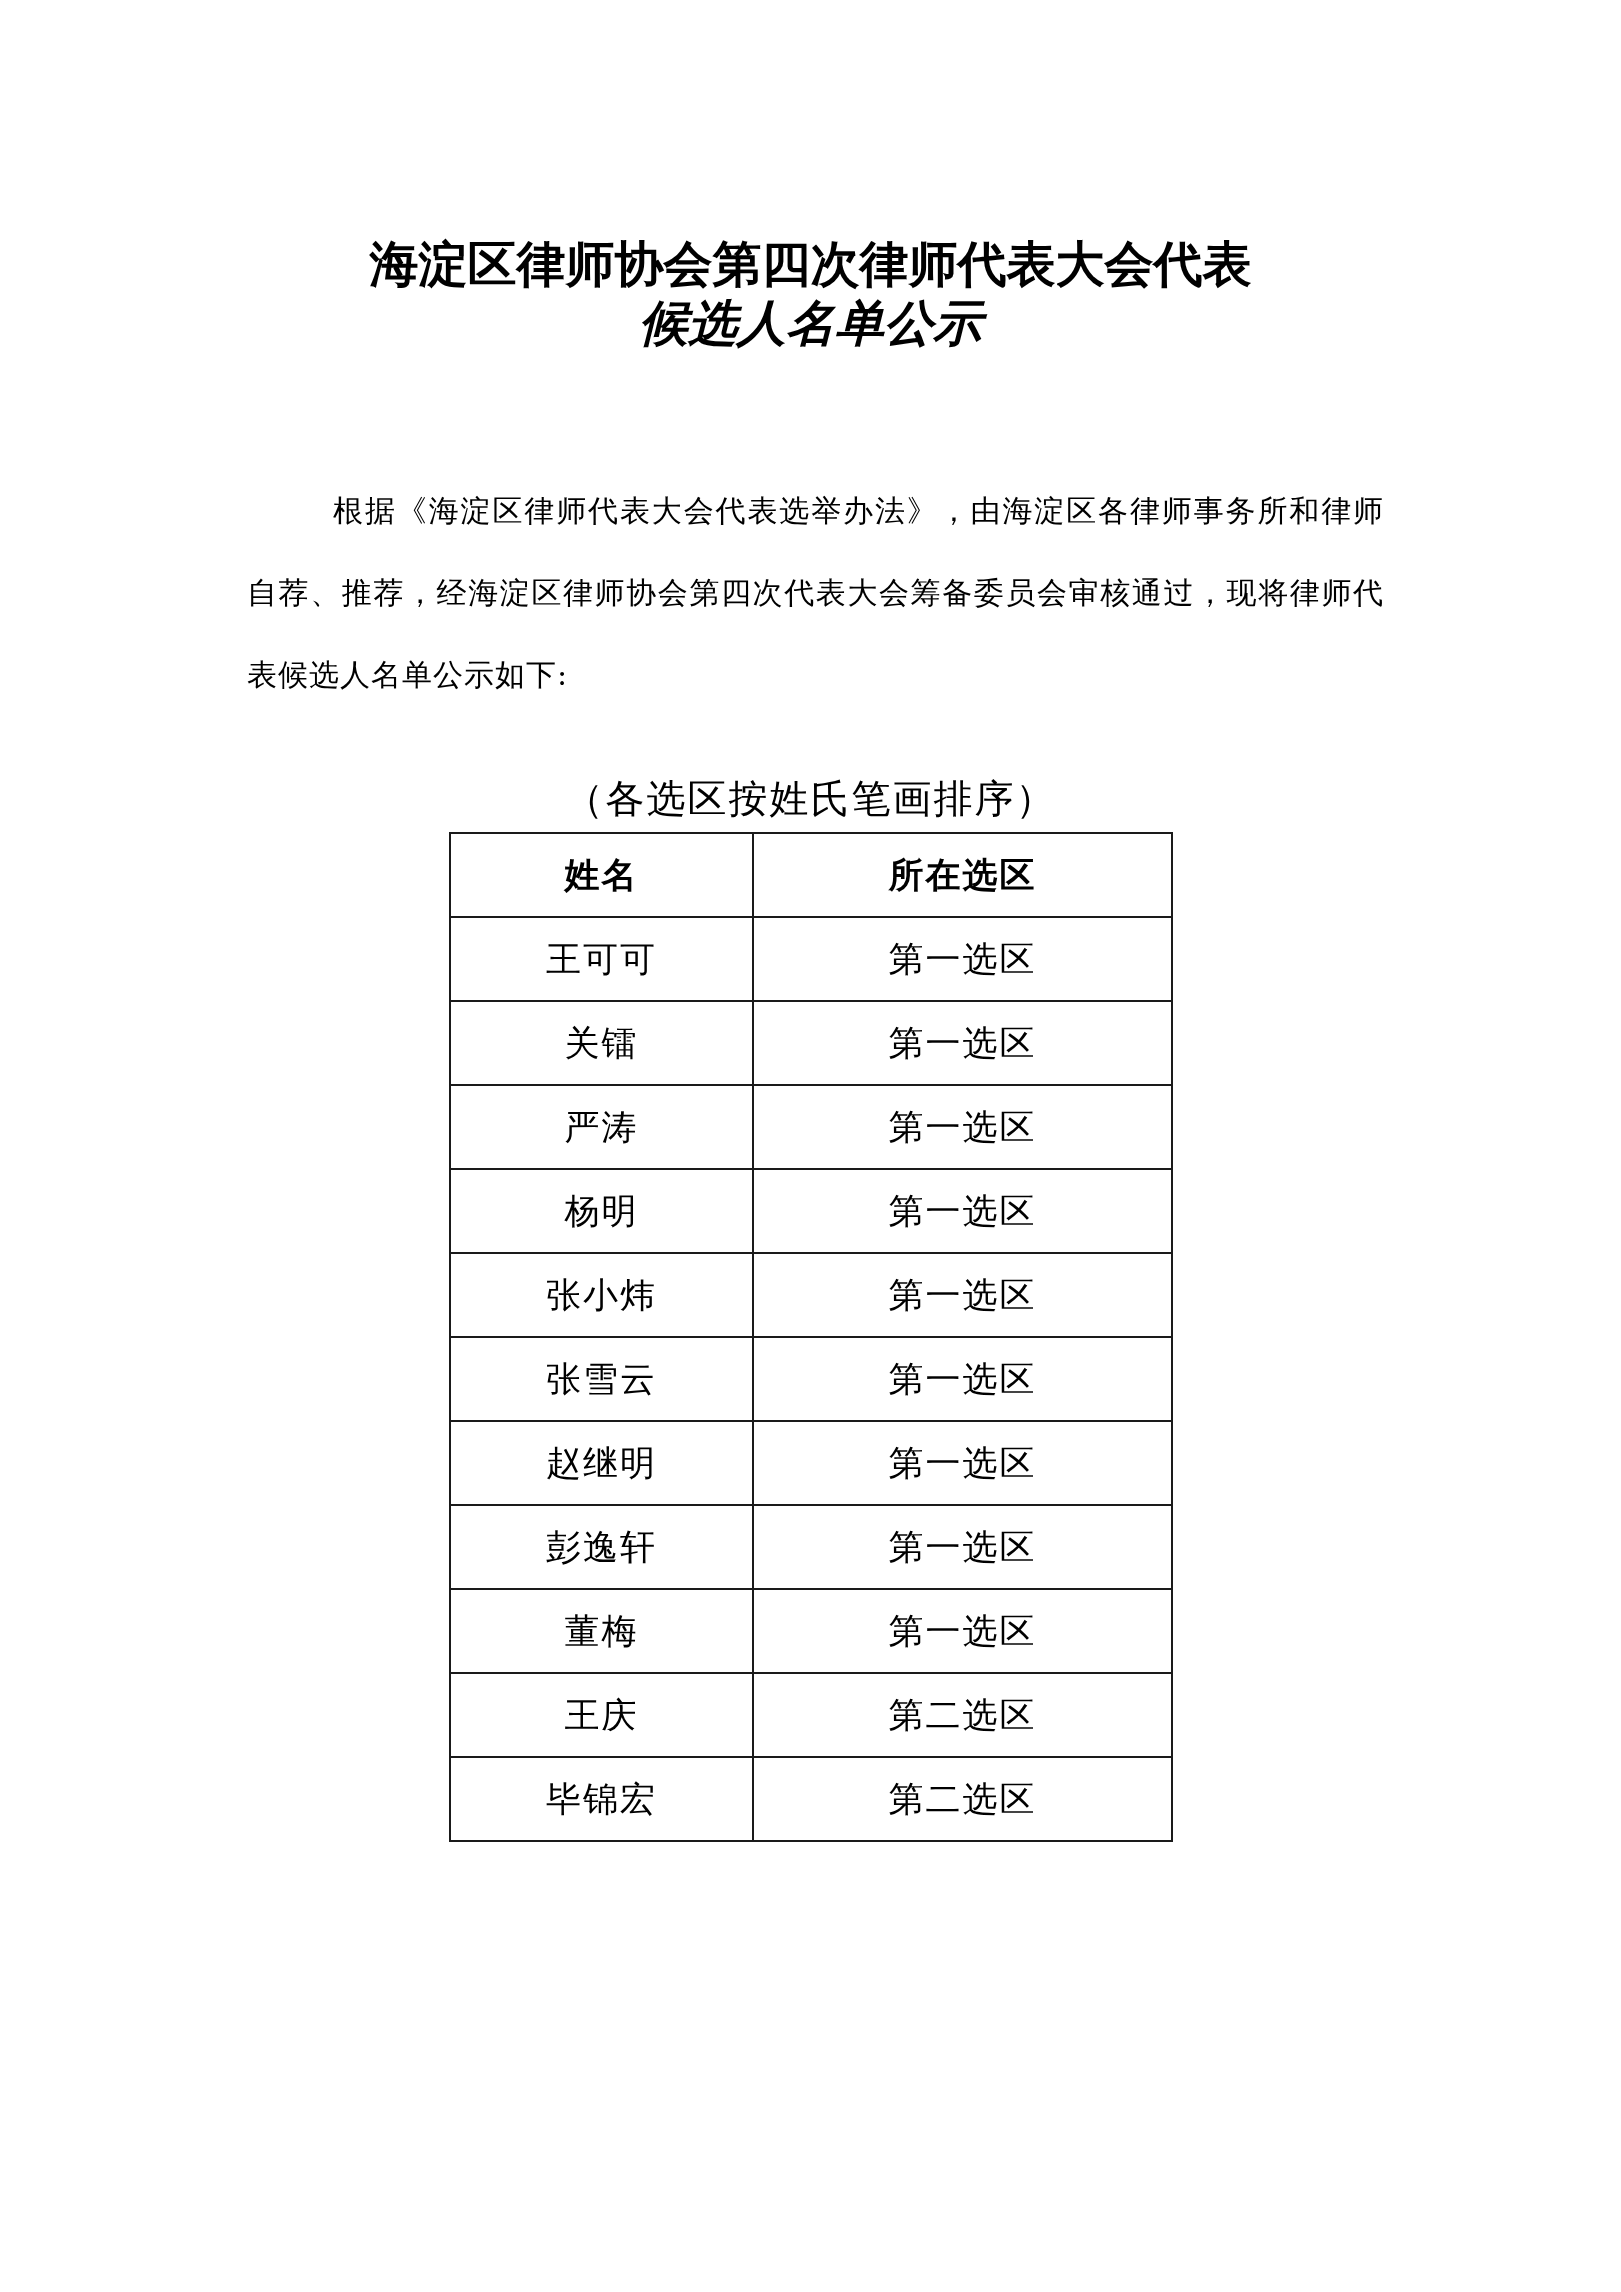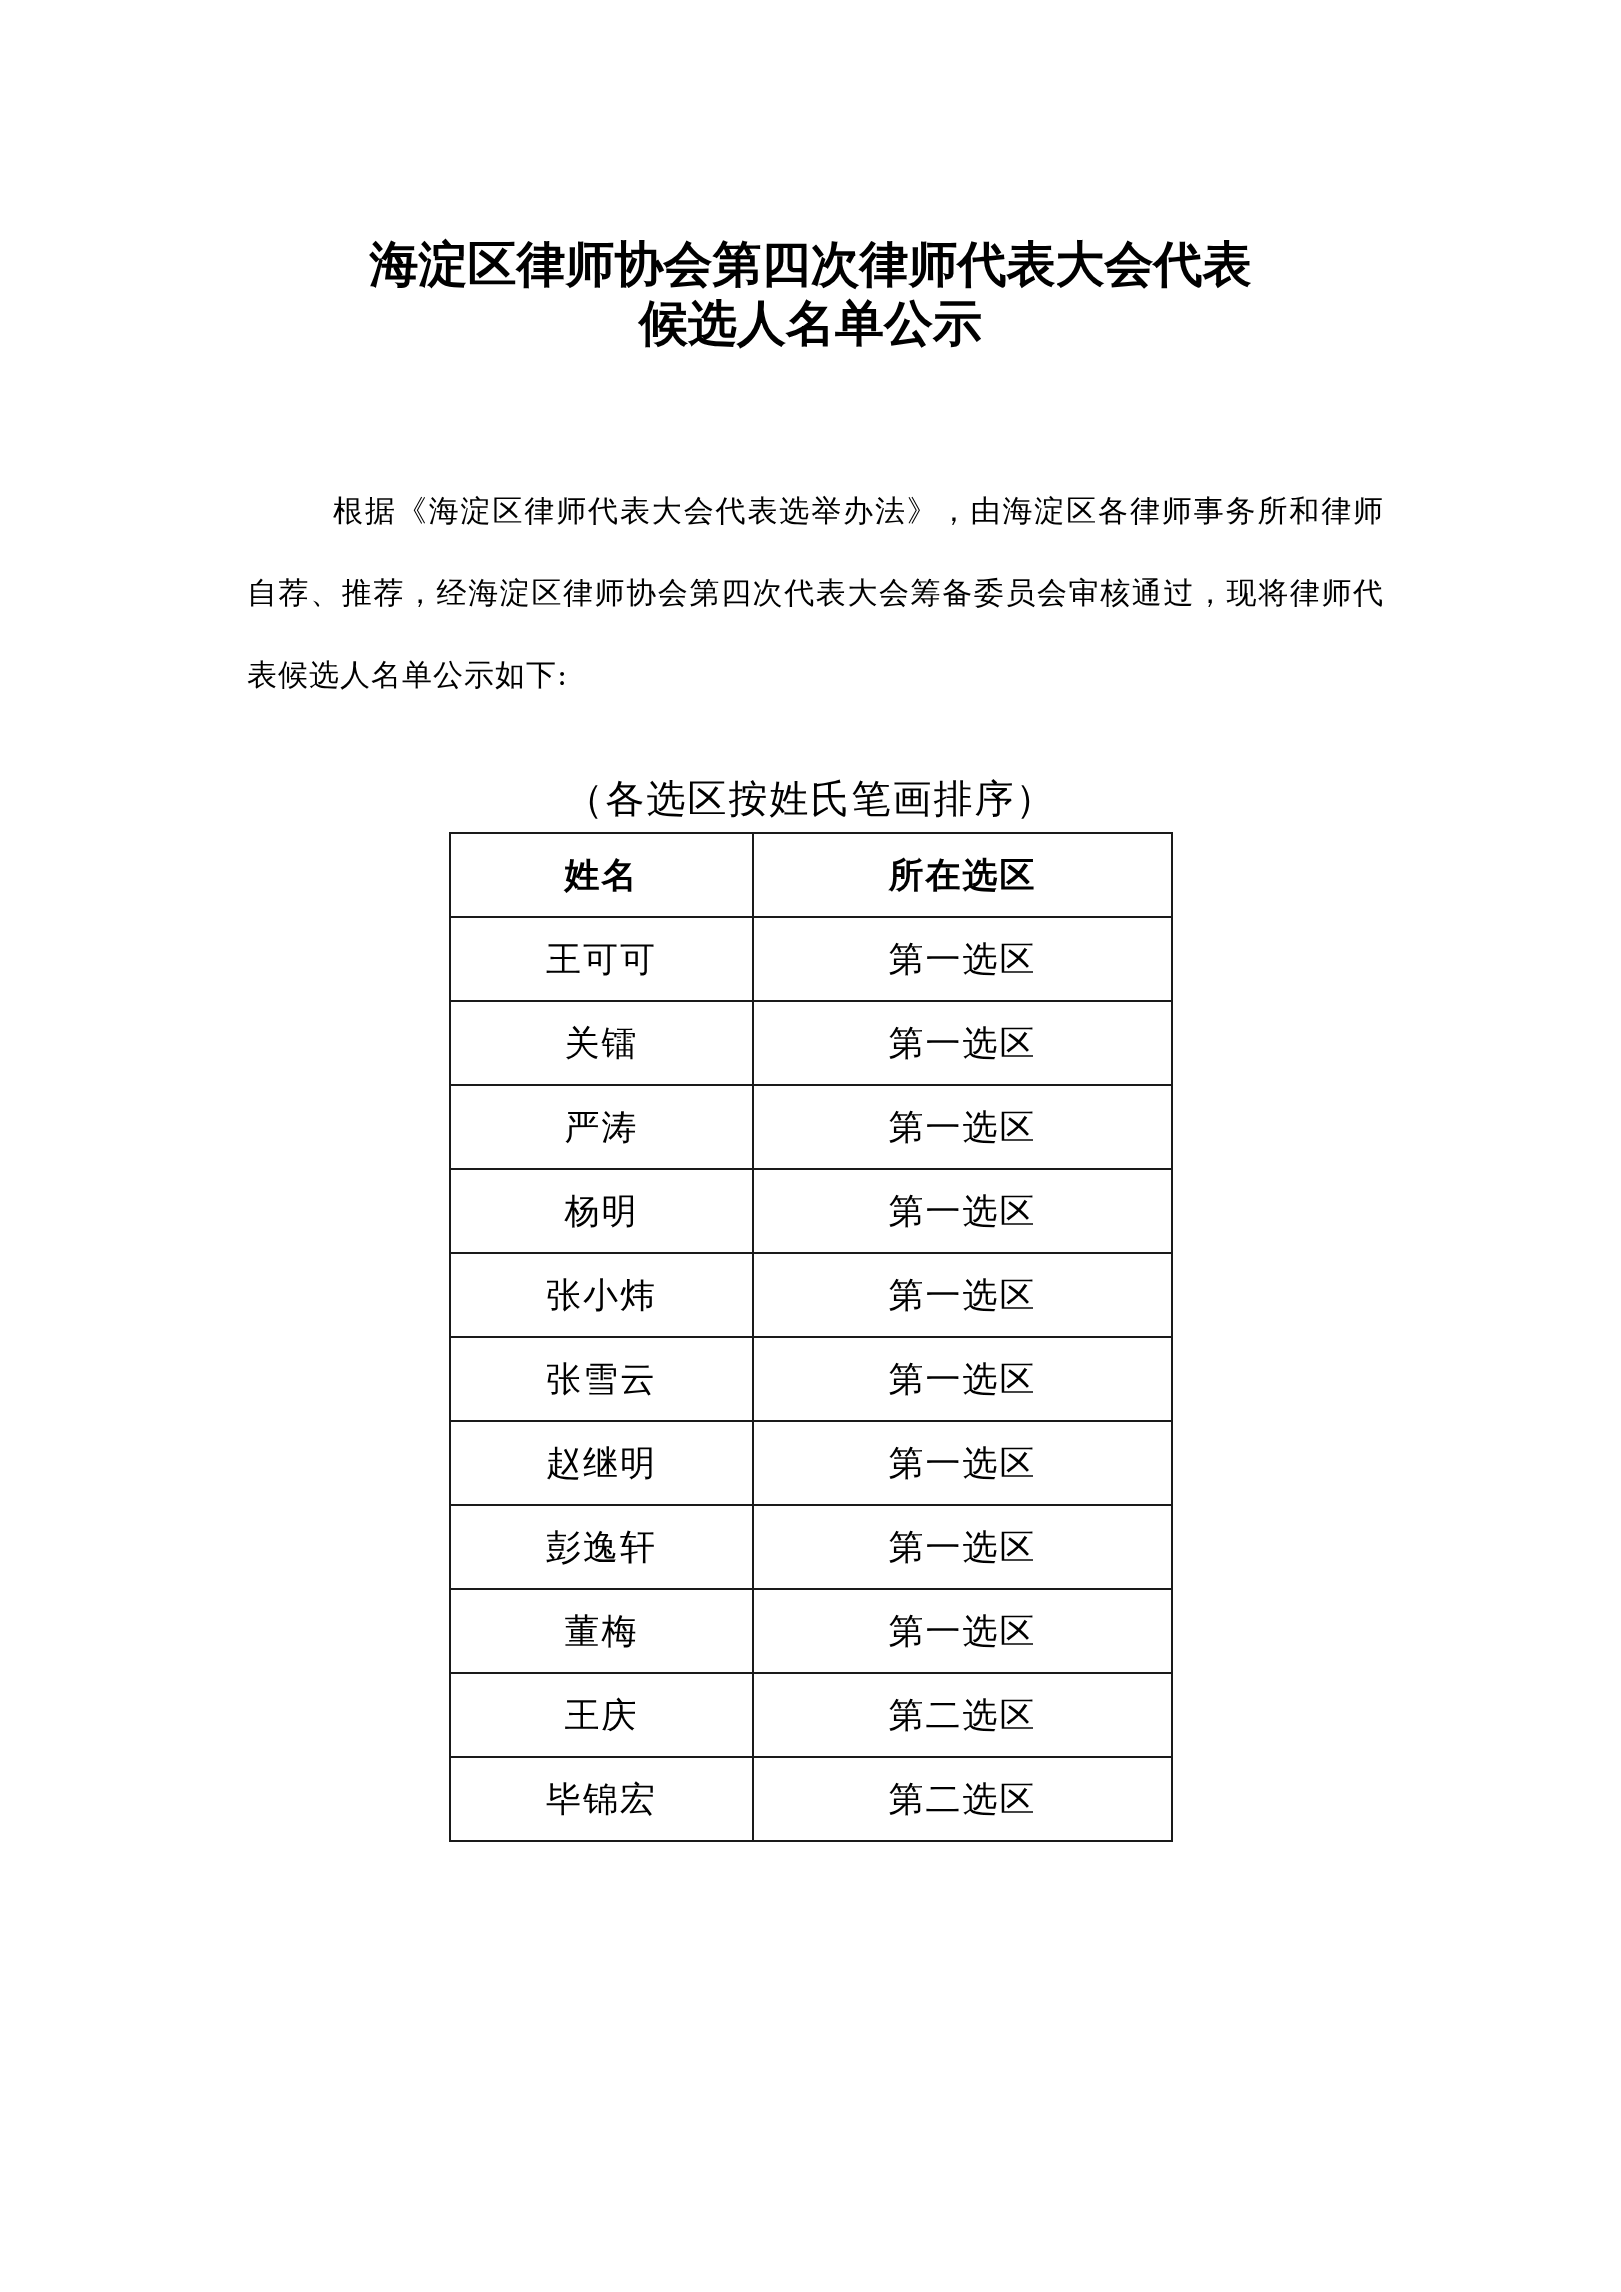--- a/index.html
+++ b/index.html
@@ -19,21 +19,21 @@
       position: absolute;
       left: 0;
       width: 1621px;
       text-align: center;
       font-weight: bold;
       font-size: 49px;
       line-height: 59px;
       letter-spacing: 0px;
     }
     .title-1 { top: 208px; margin-top: 27px; }
-    .title-2 { top: 294px; }
+    .title-2 { top: 294px; font-style: italic; }
     .para {
       position: absolute;
       left: 247px;
       width: 1137px;
       top: 470px;
       font-size: 30px;
       line-height: 82px;
       letter-spacing: 1px;
       text-align: justify;
       text-indent: 86px;

